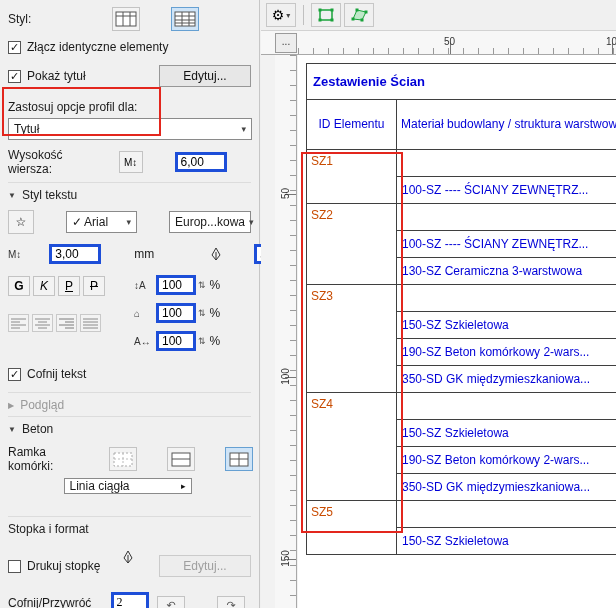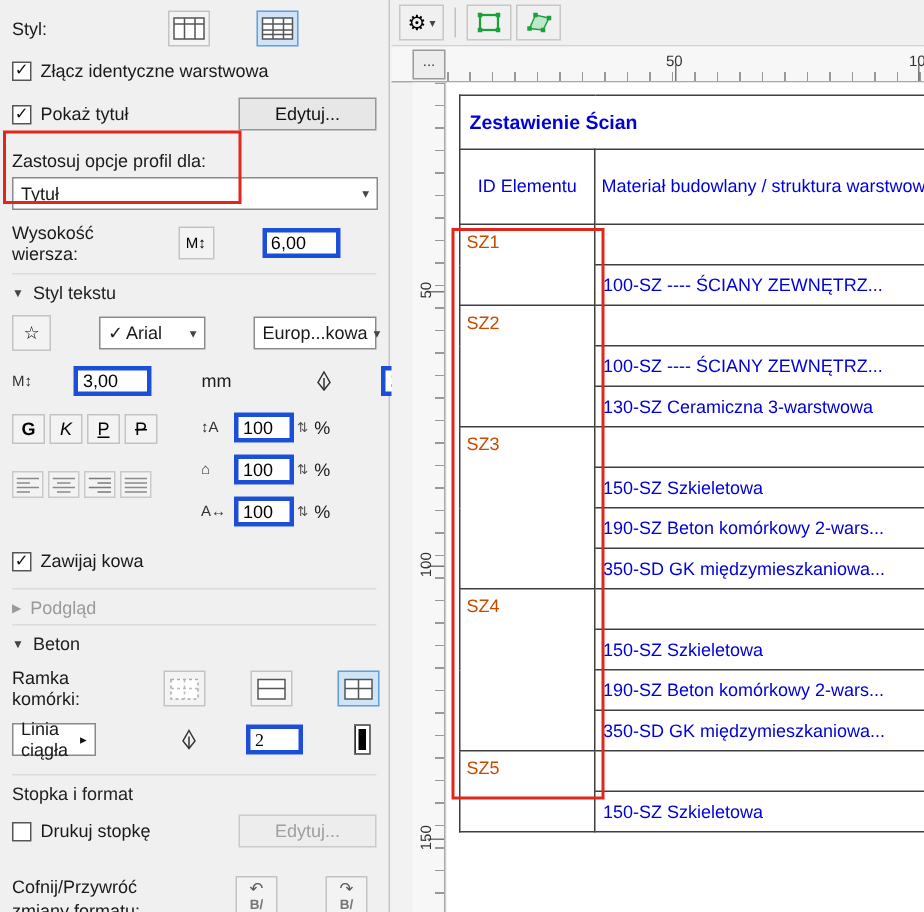--- a/index.html
+++ b/index.html
@@ -110,21 +110,21 @@
           <line x1="1" y1="9" x2="21" y2="9" stroke="#555"></line>
           <line x1="1" y1="12" x2="21" y2="12" stroke="#555"></line>
           <line x1="8" y1="1" x2="8" y2="15" stroke="#555"></line>
           <line x1="15" y1="1" x2="15" y2="15" stroke="#555"></line>
         </svg>
       </button>
     </div>
 
     <label class="cb" style="height:22px; margin-bottom:6px;">
       <span class="cbbox">✓</span>
-      <span>Złącz identyczne warstwowa</span>
+      <span>Złącz identyczne elementy</span>
     </label>
 
     <div class="prow" style="height:24px; margin-bottom:8px; padding-right:8px;">
       <label class="cb">
         <span class="cbbox">✓</span>
         <span>Pokaż tytuł</span>
       </label>
       <span class="flex"></span>
       <button class="btn" style="width:92px;">Edytuj...</button>
     </div>
@@ -238,21 +238,21 @@
           <span class="sicon">A↔</span>
           <input class="field w40" value="100" style="">
           <span class="spin">⇅</span>
           <span class="pct">%</span>
         </div>
       </div>
     </div>
 
     <label class="cb" style="height:24px; margin:4px 0 6px 0;">
       <span class="cbbox">✓</span>
-      <span>Zawijaj kowa</span>
+      <span>Cofnij tekst</span>
     </label>
 
     <div class="sec dim">
       <span class="tri">▶</span>
       <span>Podgląd</span>
     </div>
 
     <div class="sec">
       <span class="tri">▼</span>
       <span>Beton</span>
@@ -276,41 +276,41 @@
       </button>
       <button class="iconbtn active" style="margin-left:2px;">
         <svg width="20" height="15" viewBox="0 0 20 15">
           <rect x="1" y="1" width="18" height="13" fill="#fff" stroke="#555"></rect>
           <line x1="1" y1="7" x2="19" y2="7" stroke="#555"></line>
           <line x1="10" y1="1" x2="10" y2="14" stroke="#555"></line>
         </svg>
       </button>
     </div>
 
-    <div class="prow" style="height:30px; margin-bottom:4px; padding-right:12px;">
+    <div class="prow" style="height:30px; margin-bottom:4px; padding-right:12px;flex-direction:column;">
       <div class="combo" style="width:128px;">
         <span>Linia ciągła</span>
         <span class="chev" style="color:#111;">▸</span>
       </div>
       <span class="flex"></span>
       <span class="penicon">
         <svg width="12" height="14" viewBox="0 0 12 14">
             <path d="M6 1 L10 8 L6 13 L2 8 Z" fill="none" stroke="#333"></path>
             <line x1="6" y1="5" x2="6" y2="13" stroke="#333"></line>
           </svg>
       </span>
       <input class="field w38" style="margin-left: 4px;" value="2">
       <button class="swatch" style="margin-left: 6px; background: rgb(0, 0, 0);"></button>
     </div>
 
     <div class="sec" style="margin-top:8px;">
       <span>Stopka i format</span>
     </div>
 
-    <div class="prow" style="height:28px; margin:0 0 0 0; padding-right:8px;">
+    <div class="prow" style="height:28px; margin:12px 0 0 0; padding-right:8px;">
       <label class="cb">
         <span class="cbbox"></span>
         <span>Drukuj stopkę</span>
       </label>
       <span class="flex"></span>
       <button class="btn disabled" style="width:92px;">Edytuj...</button>
     </div>
 
     <div class="prow" style="margin-top:16px; padding-right:14px; align-items:flex-start;">
       <div style="width:150px; line-height:1.3;">Cofnij/Przywróć zmiany formatu:</div>

